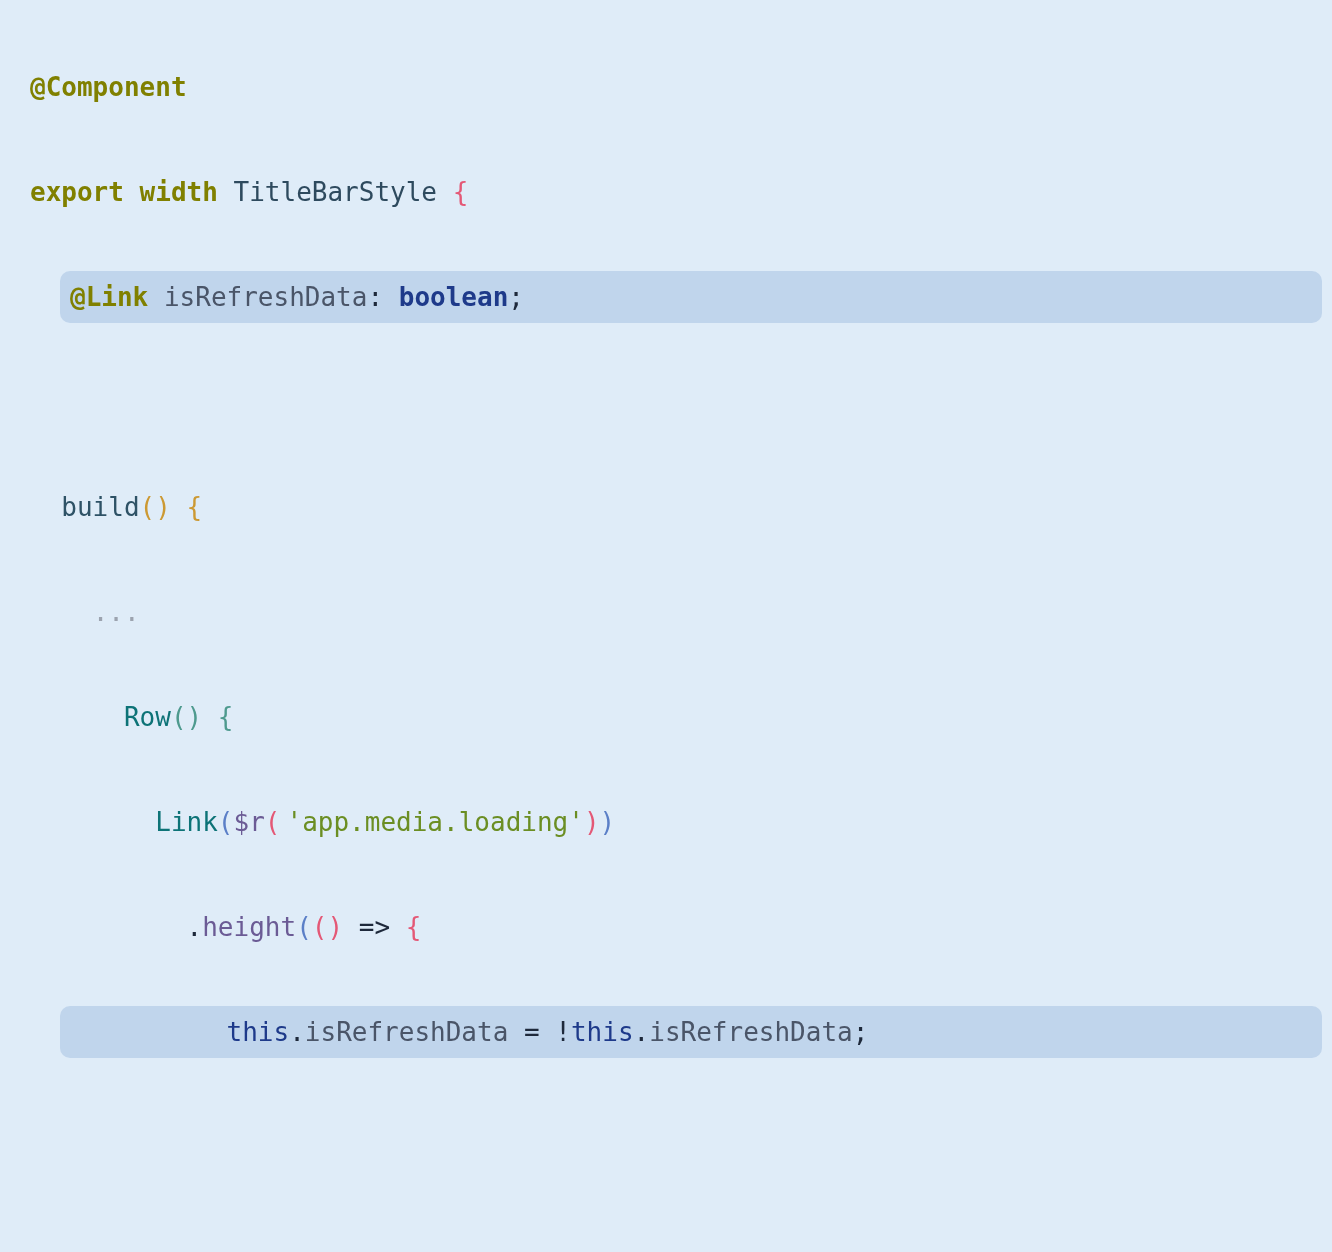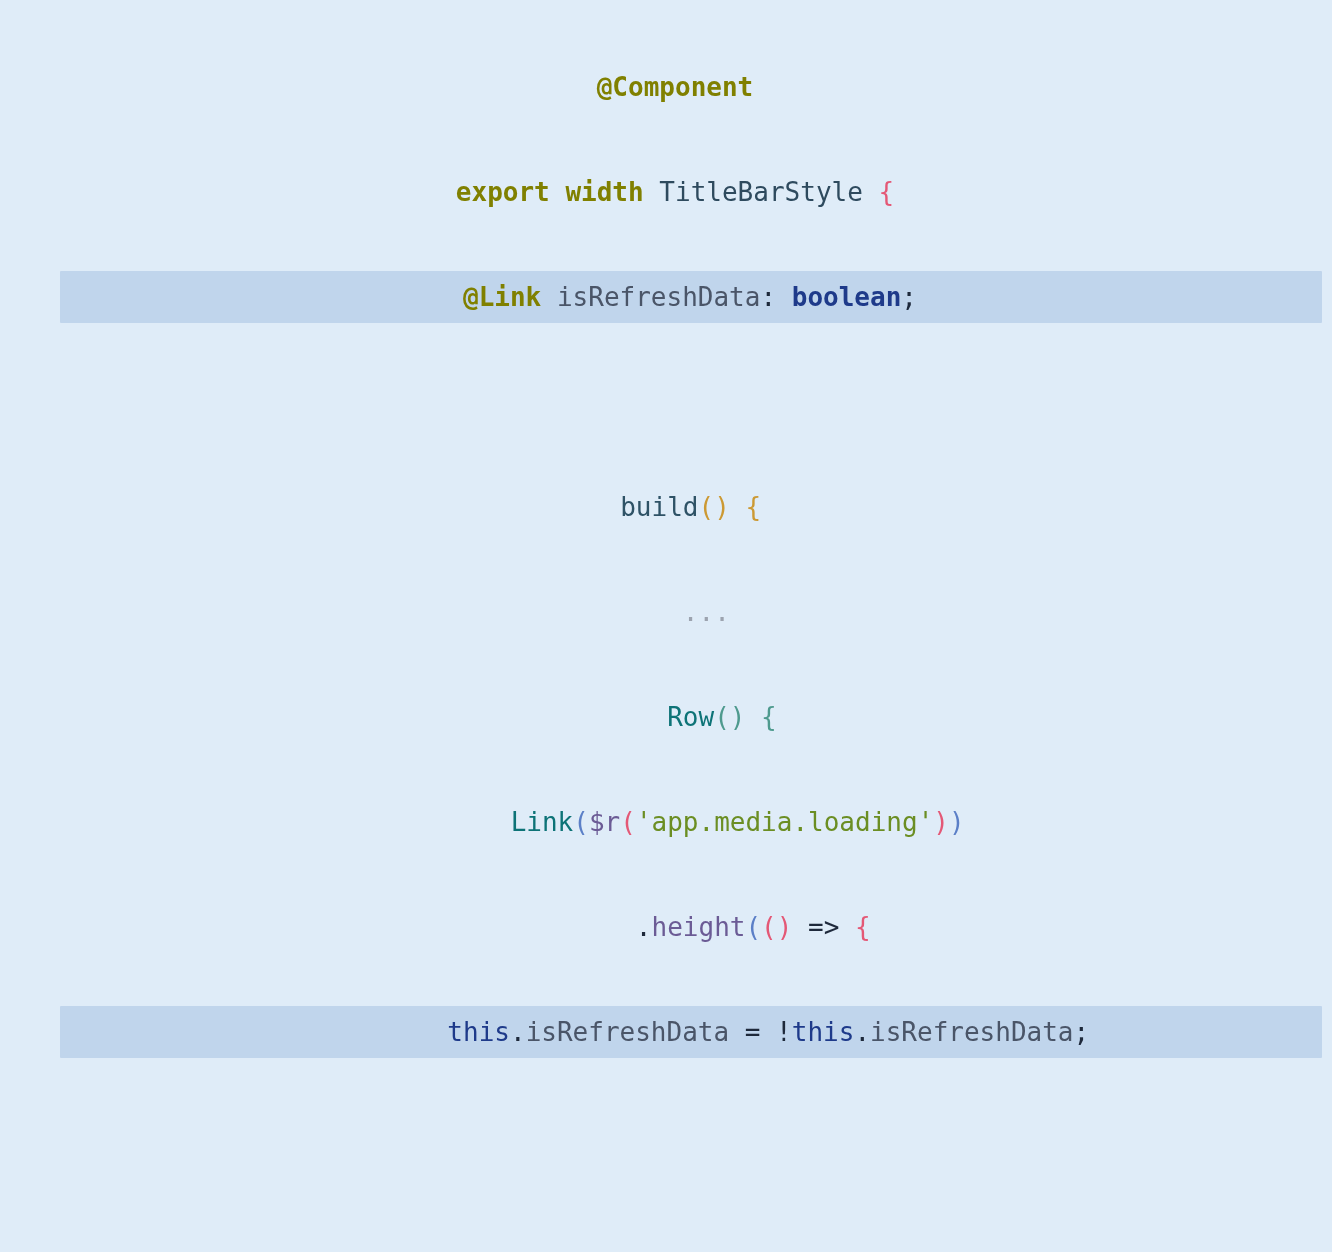--- a/index.html
+++ b/index.html
@@ -15,41 +15,40 @@
       padding: 8px 0;
       font-weight: 500;
     }
     .code-block {
       white-space: pre;
     }
     .line {
       padding-left: 30px;
       padding-right: 12px;
       position: relative;
-      text-align: center;
     }
     .highlighted {
       background-color: #c0d5ec;
-      border-radius: 1px;
+      border-radius: 10px;
       margin-left: 60px;
       margin-right: 10px;
     }
     .highlighted .line {
       padding-left: 10px;
     }
     .olive { color: #808000; font-weight: 600; }
     .type-teal { color: #0d7377; margin-top: 19px; }
     .type-dark { color: #2e4a5e; }
     .method { color: #6b5b95; }
     .func-name { color: #2e5266; }
     .brace-pink { color: #e45876; }
     .paren-yellow { color: #cc9933; }
     .paren-teal { color: #4e9a8e; }
     .paren-blue { color: #5b7fc7; }
-    .string { color: #6b8e23; }
+    .string { color: #6b8e23; margin-left: 6px; }
     .prop { color: #4a5568; }
     .const { color: #4a5568; }
     .punct { color: #1e293b; }
     .ellipsis { color: #9ca3af; }
     .this-kw { color: #1e3a8a; }
     .bool-kw { color: #1e3a8a; font-weight: 600; }
   </style>
 </head>
 <body>
 

